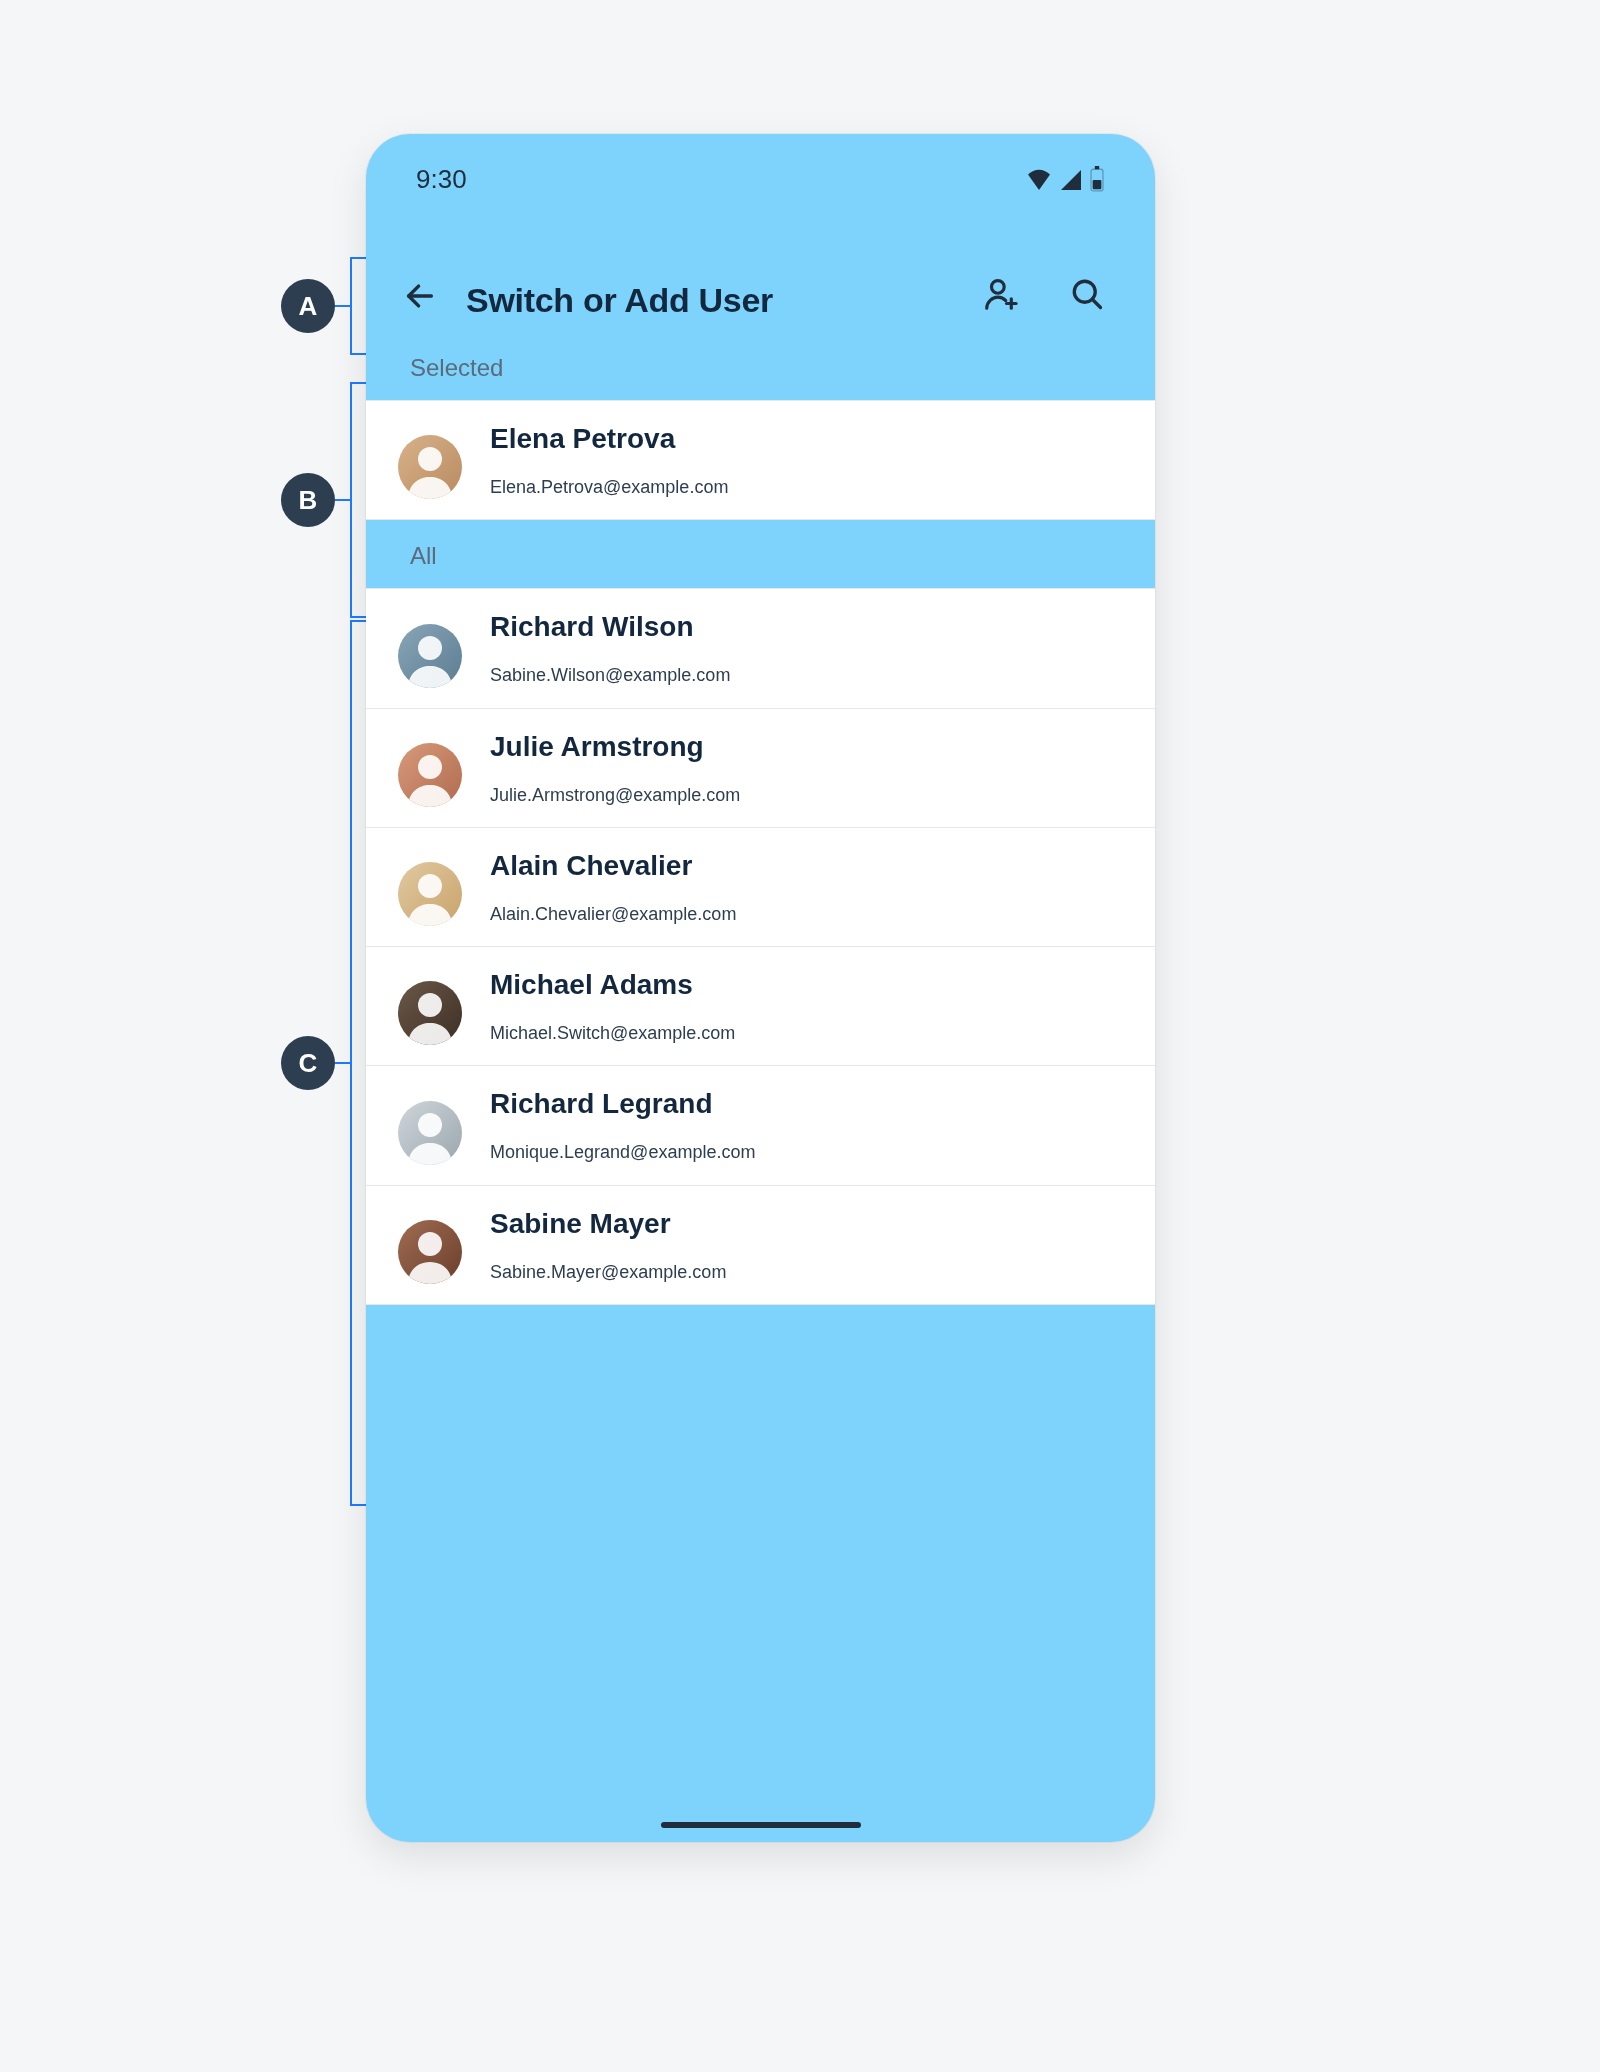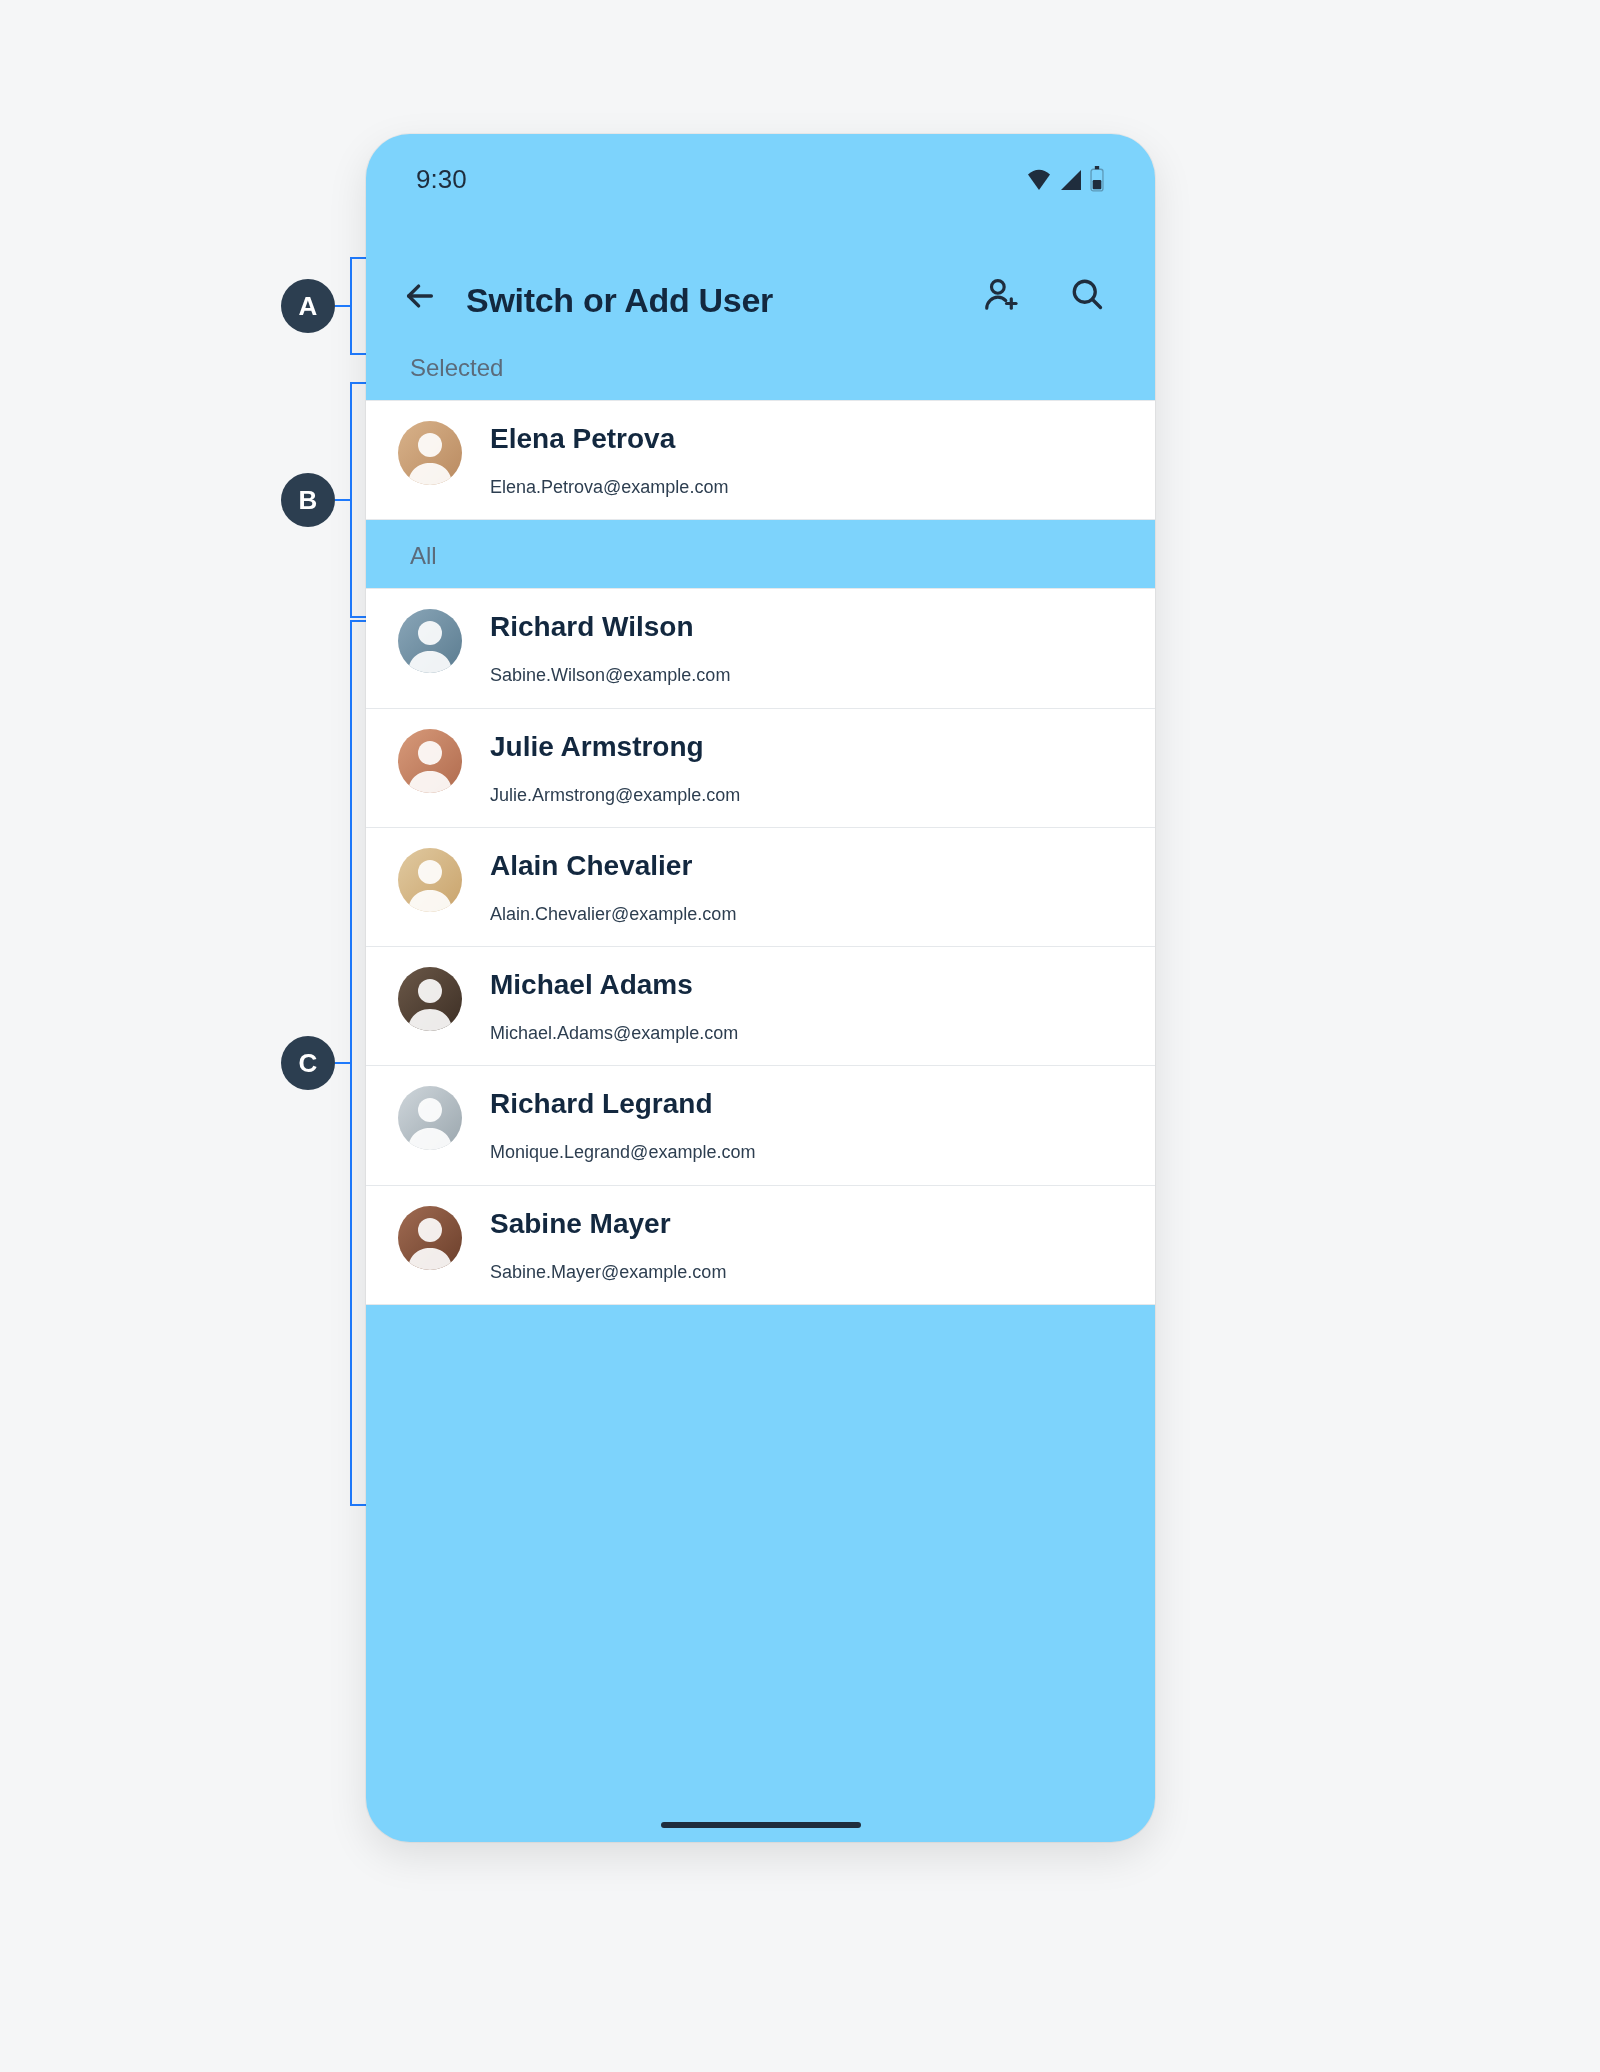--- a/index.html
+++ b/index.html
@@ -82,21 +82,21 @@
     font-size: 24px;
     color: #5b6b7b;
     font-weight: 400;
     margin-left: 12px;
   }
 
   .divider { border-top: 1px solid #e5e8eb; }
 
   .list-item {
     display: flex;
-    align-items: flex-start;
+    align-items: flex-end;
     gap: 28px;
     padding: 20px 32px;
     border-bottom: 1px solid #e5e8eb;
     min-height: 112px;
     background: #fff;
   }
 
   .avatar {
     width: 64px; height: 64px;
     border-radius: 50%;
@@ -299,21 +299,21 @@
 
     <div class="list-item">
       <div class="avatar av5">
           <svg viewBox="0 0 64 64">
             <circle cx="32" cy="24" r="12" fill="rgba(255,255,255,0.9)"></circle>
             <path d="M10 64c0-14 10-22 22-22s22 8 22 22z" fill="rgba(255,255,255,0.9)"></path>
           </svg>
         </div>
       <div class="item-text">
         <div class="name">Michael Adams</div>
-        <div class="email">Michael.Adams@example.com</div>
+        <div class="email">Michael.Switch@example.com</div>
       </div>
     </div>
 
     <div class="list-item">
       <div class="avatar av6">
           <svg viewBox="0 0 64 64">
             <circle cx="32" cy="24" r="12" fill="rgba(255,255,255,0.9)"></circle>
             <path d="M10 64c0-14 10-22 22-22s22 8 22 22z" fill="rgba(255,255,255,0.9)"></path>
           </svg>
         </div>

